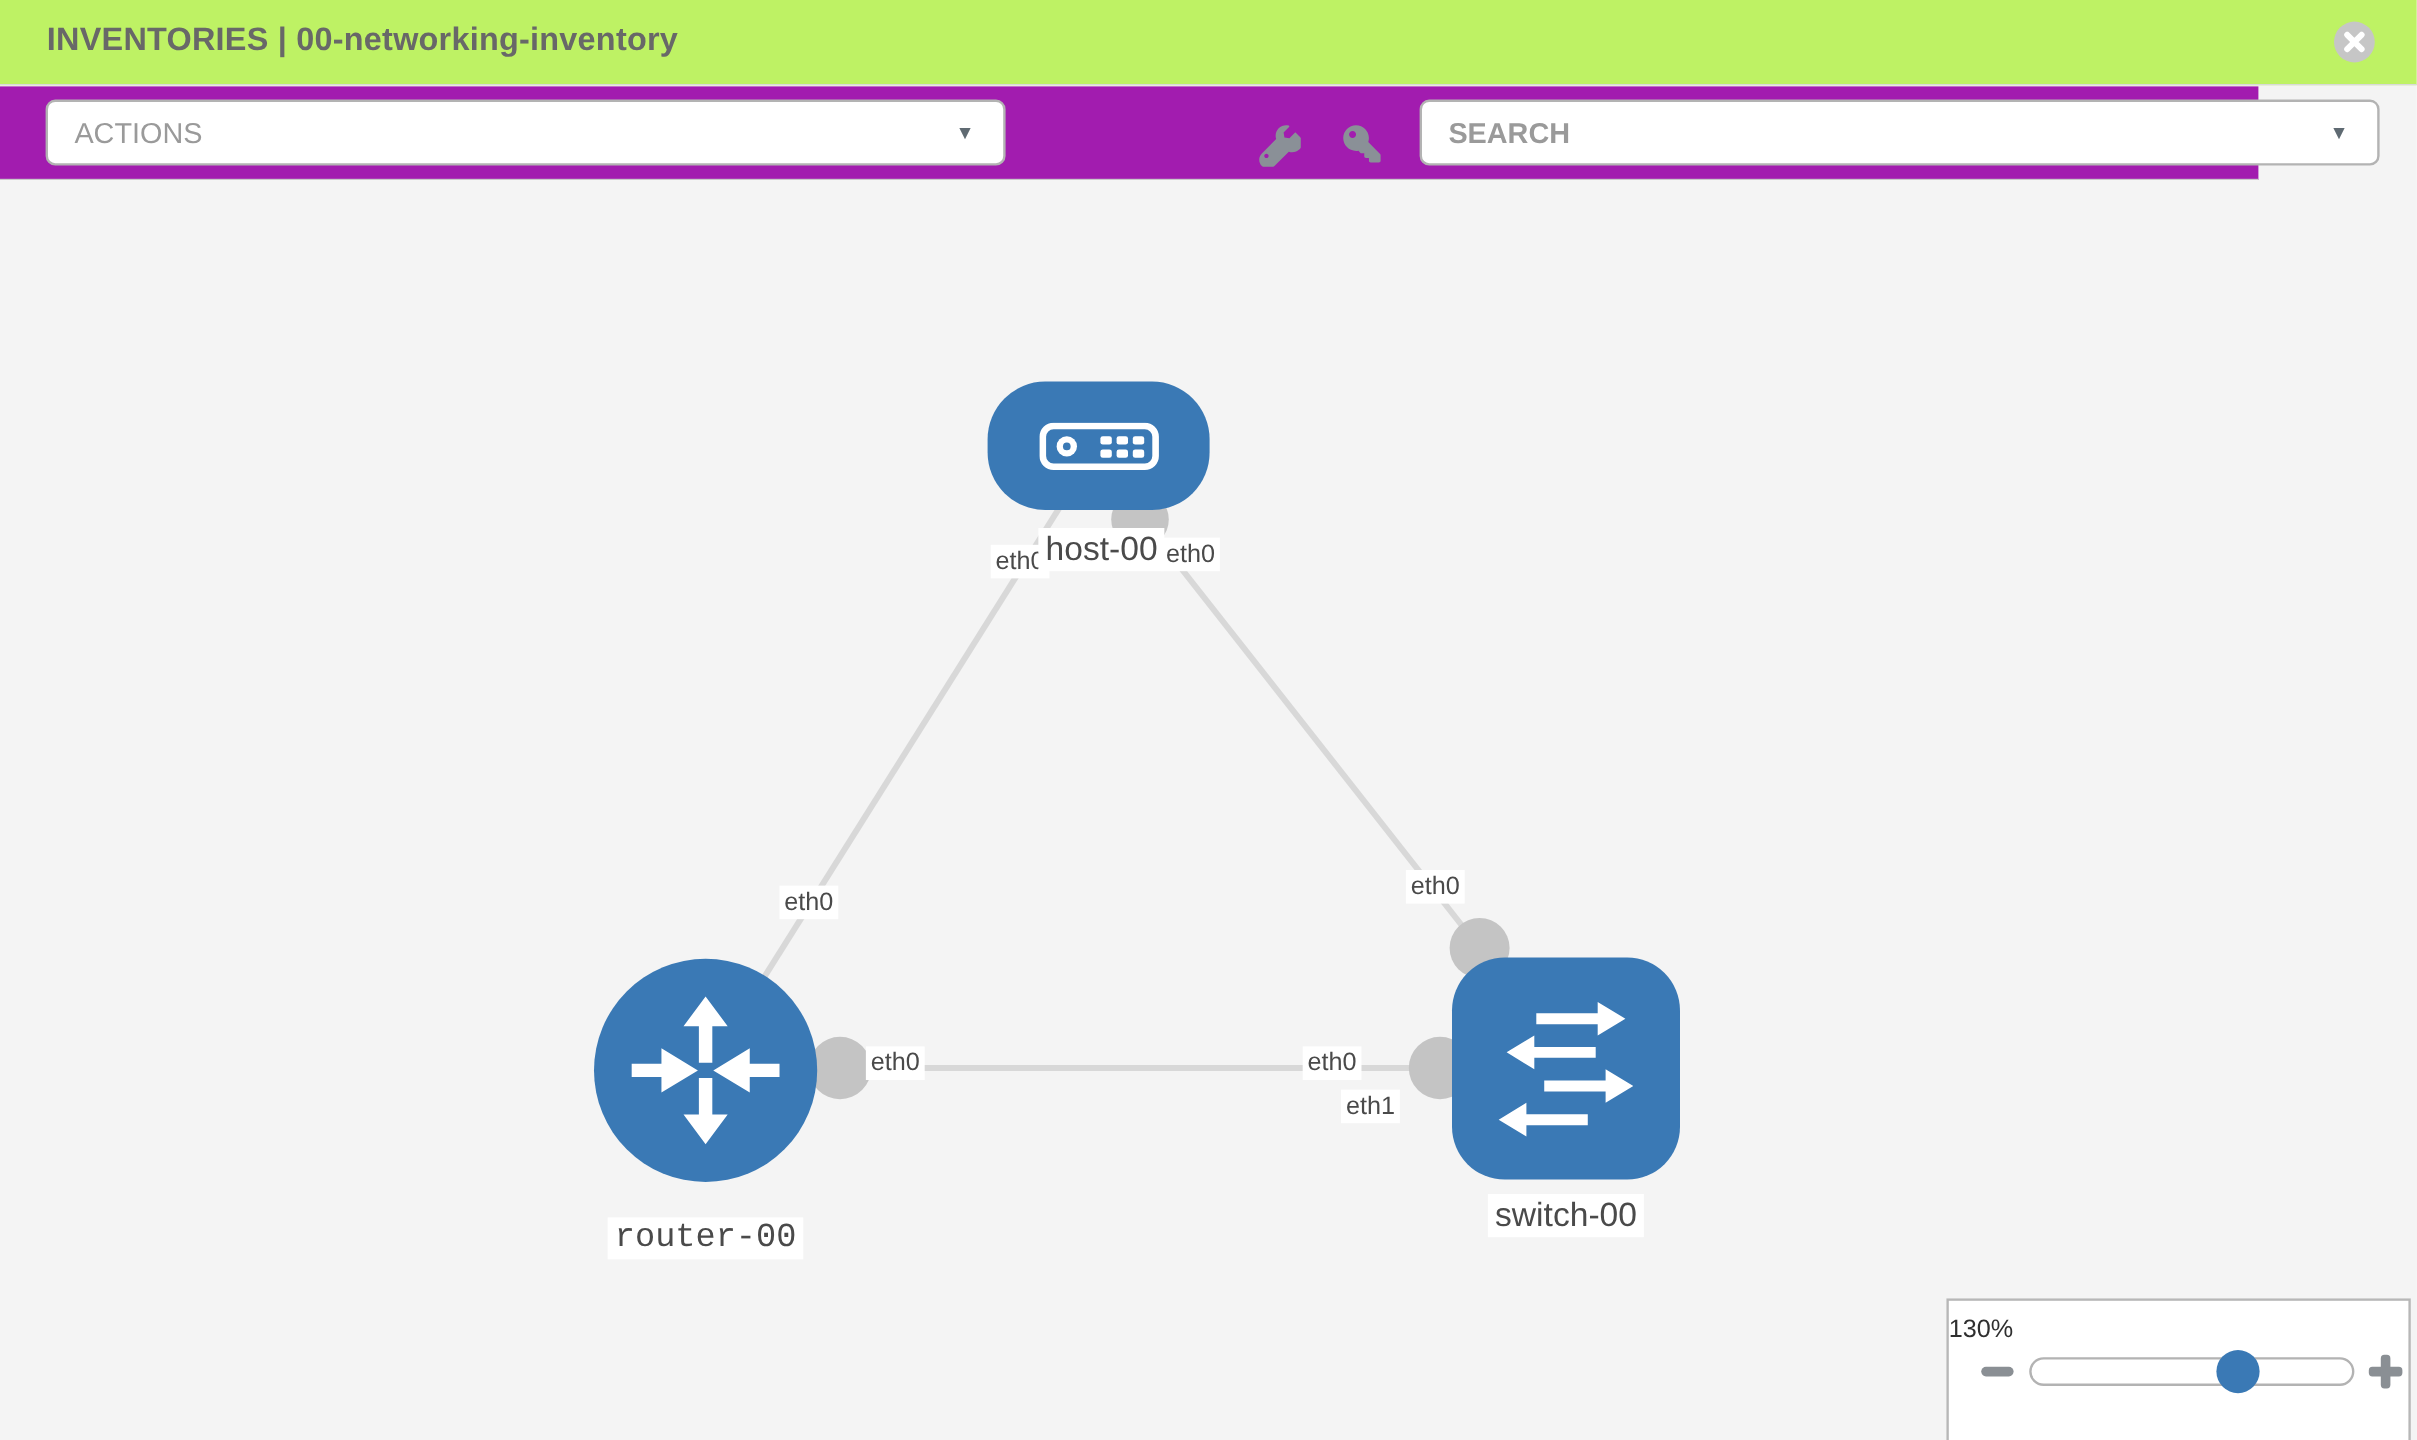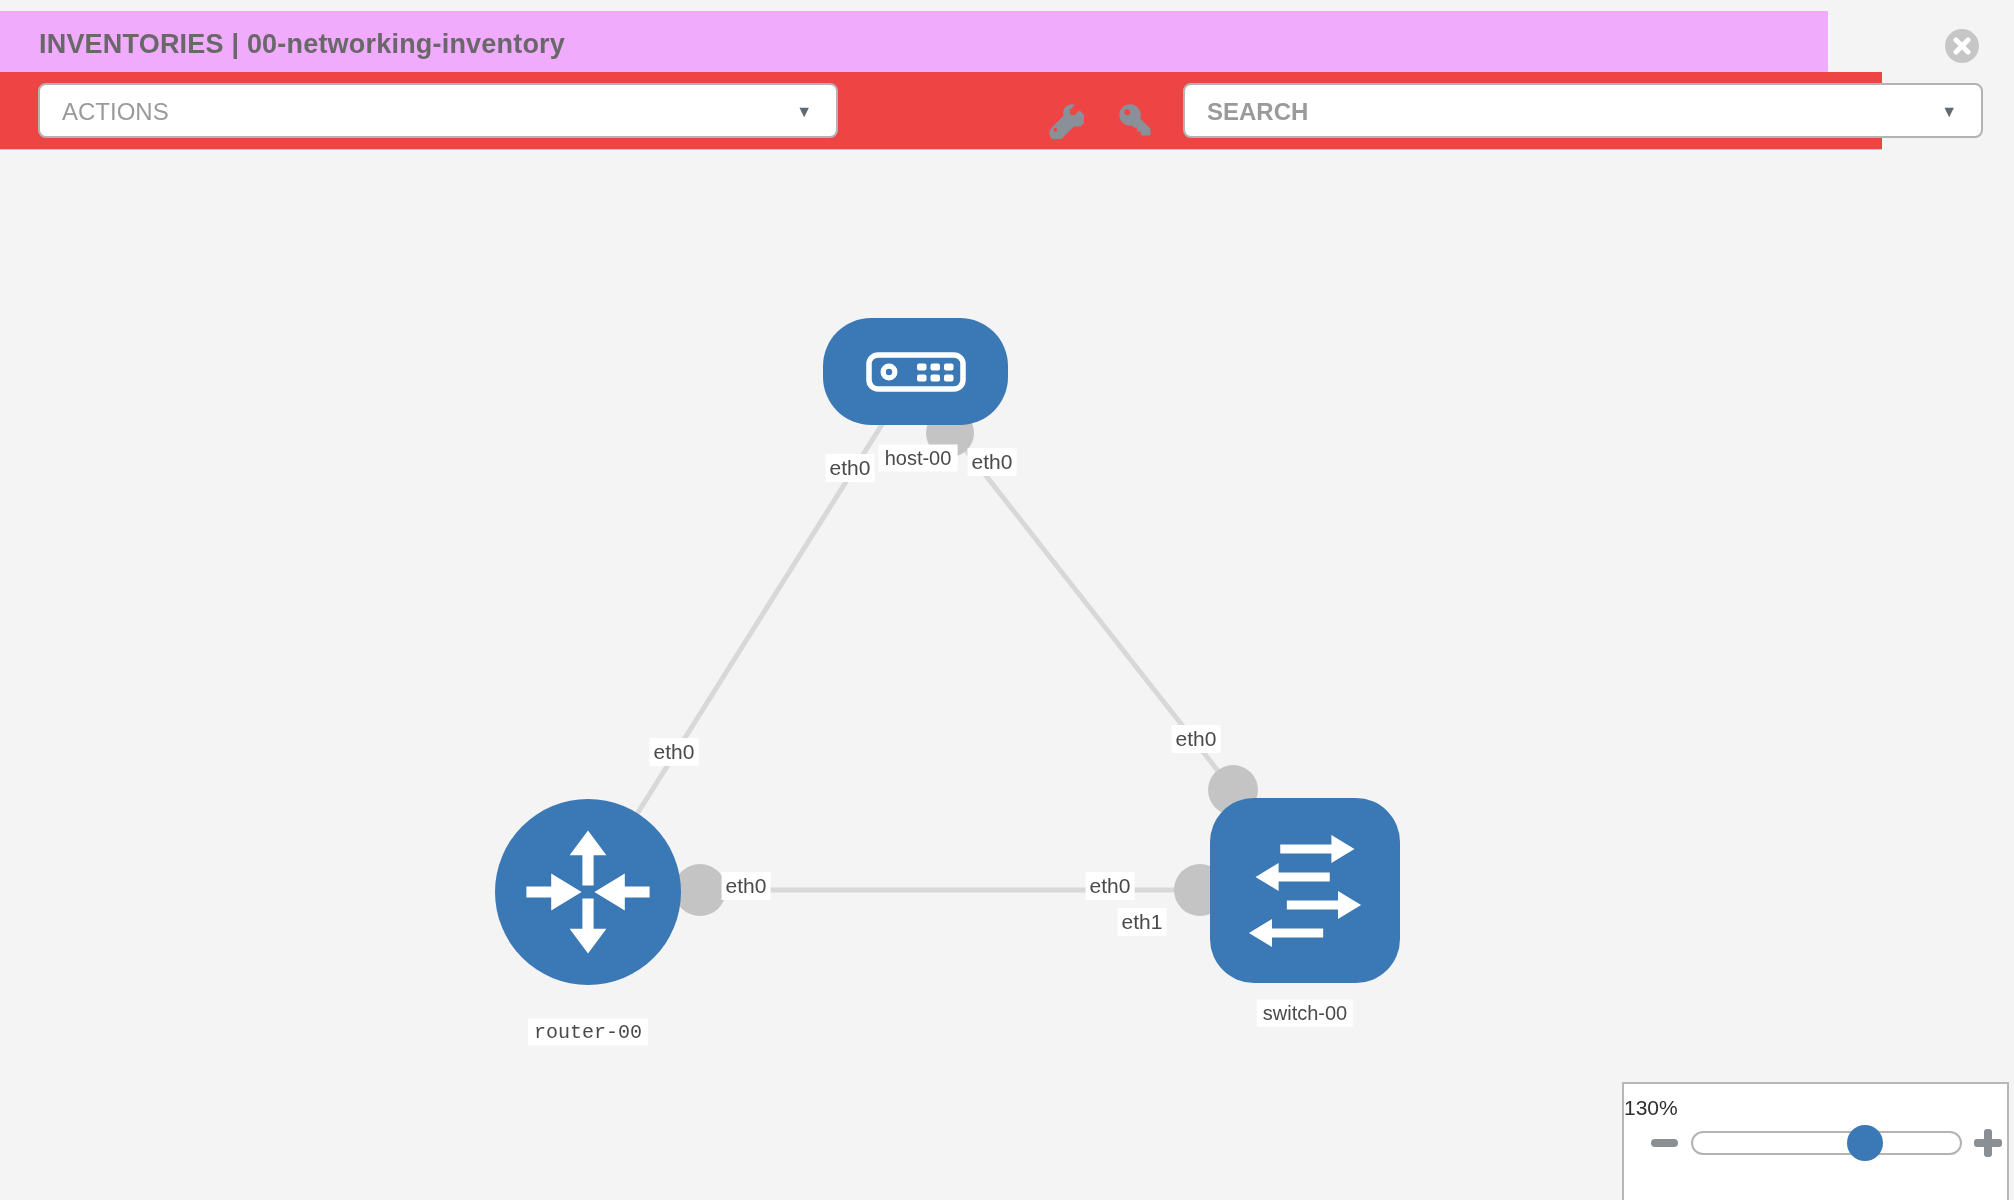--- a/index.html
+++ b/index.html
@@ -1,47 +1,47 @@
 <!DOCTYPE html>
 <html><head>
 <meta charset="utf-8">
 <style>
   * { margin:0; padding:0; box-sizing:border-box; }
   html,body { width:2014px; height:1200px; }
   body { font-family:"Liberation Sans","DejaVu Sans",sans-serif; background:#fff; }
   #app { position:relative; width:2014px; height:1200px; overflow:hidden; background:#f4f4f4; }
 
   
-  #header { position:absolute; left:0; top:0; width:1828px; height:71px; background:#f0abfc; border-bottom:1px solid #d9d9d9;margin-top:11px; }
+  #header { position:absolute; left:0; top:0; width:2014px; height:71px; background:#bef264; border-bottom:1px solid #d9d9d9; }
   #page-title { position:absolute; left:39px; top:18px; font-size:27px; font-weight:bold; color:#686868; letter-spacing:0.2px; }
   #close-btn { position:absolute; left:1945px; top:18px; width:34px; height:34px; border-radius:50%; background:#c6c6c6; cursor:pointer; }
   #close-btn svg { position:absolute; left:8px; top:8px; }
 
   
-  #toolbar { position:absolute; left:0; top:72px; width:1882px; height:78px; background:#ef4444; border-bottom:1px solid #c9c9c9; }
+  #toolbar { position:absolute; left:0; top:72px; width:1882px; height:78px; background:#a21caf; border-bottom:1px solid #c9c9c9; }
   .dropdown { position:absolute; top:11px; height:55px; background:#ffffff; border:2px solid #b3b3b3; border-radius:8px; cursor:pointer; }
   .dropdown .dd-label { position:absolute; left:22px; top:13px; font-size:24px; color:#9a9a9a; }
   .dropdown .dd-caret { position:absolute; right:24px; top:18px; font-size:16px; color:#5f6a72; }
   #actions-dropdown { left:38px; width:800px; }
   #search-dropdown { left:1183px; width:800px;font-weight:bold; }
   .tool-icon { position:absolute; top:29px; width:38px; height:38px; cursor:pointer; }
   #wrench-icon { left:1046px; }
   #key-icon { left:1116px; }
 
   
   #canvas { position:absolute; left:0; top:150px; width:2014px; height:1050px; background:#f4f4f4; }
   #links-svg { position:absolute; left:0; top:0; }
 
   .node { position:absolute; background:#3a79b5; display:flex; align-items:center; justify-content:center; cursor:pointer; }
   #node-host { left:823px; top:168px; width:185px; height:107px; border-radius:48px; }
   #node-router { left:495px; top:649px; width:186px; height:186px; border-radius:50%; }
   #node-switch { left:1210px; top:648px; width:190px; height:185px; border-radius:44px; }
 
   .chip { position:absolute; background:#ffffff; color:#4a4a4a; white-space:nowrap; transform:translate(-50%,-50%); padding:2px 6px; }
-  .node-label { font-size:20px;text-align:right; }
+  .node-label { font-size:28px;text-align:right; }
   .if-label { font-size:21px; padding:2px 4px; }
 
   
   #zoom-panel { position:absolute; left:1622px; top:1082px; width:387px; height:140px; background:#ffffff; border:2px solid #b7b7b7; }
   #zoom-level { position:absolute; left:0; top:12px; width:100%; font-size:21px; color:#2f2f2f; }
   #zoom-minus { position:absolute; left:27px; top:55px; width:27px; height:8px; border-radius:4px; background:#8a8f94; cursor:pointer; }
   #zoom-track { position:absolute; left:67px; top:47px; width:271px; height:24px; background:#ffffff; border:2px solid #b3b3b3; border-radius:12px; cursor:pointer; }
   #zoom-thumb { position:absolute; left:223px; top:41px; width:36px; height:36px; border-radius:50%; background:#3a79b5; cursor:grab; }
   #zoom-plus { position:absolute; left:350px; top:45px; width:28px; height:28px; cursor:pointer; }
   #zoom-plus::before { content:""; position:absolute; left:0; top:10px; width:28px; height:8px; border-radius:3px; background:#8a8f94; }

